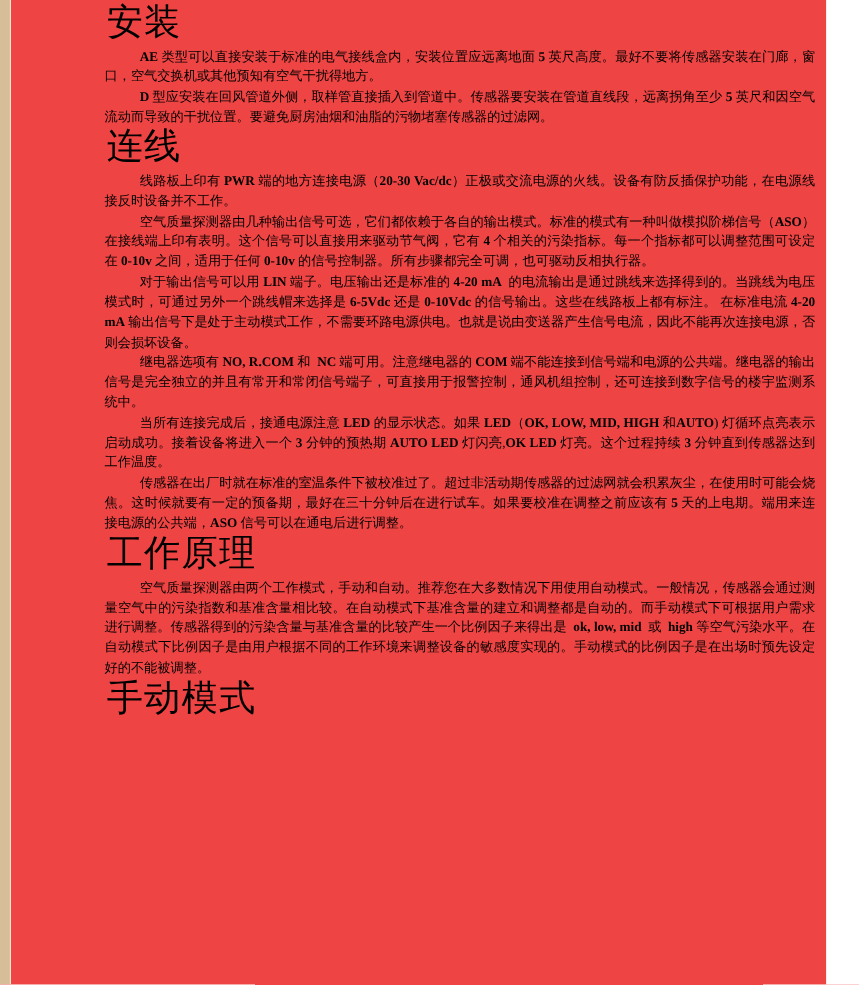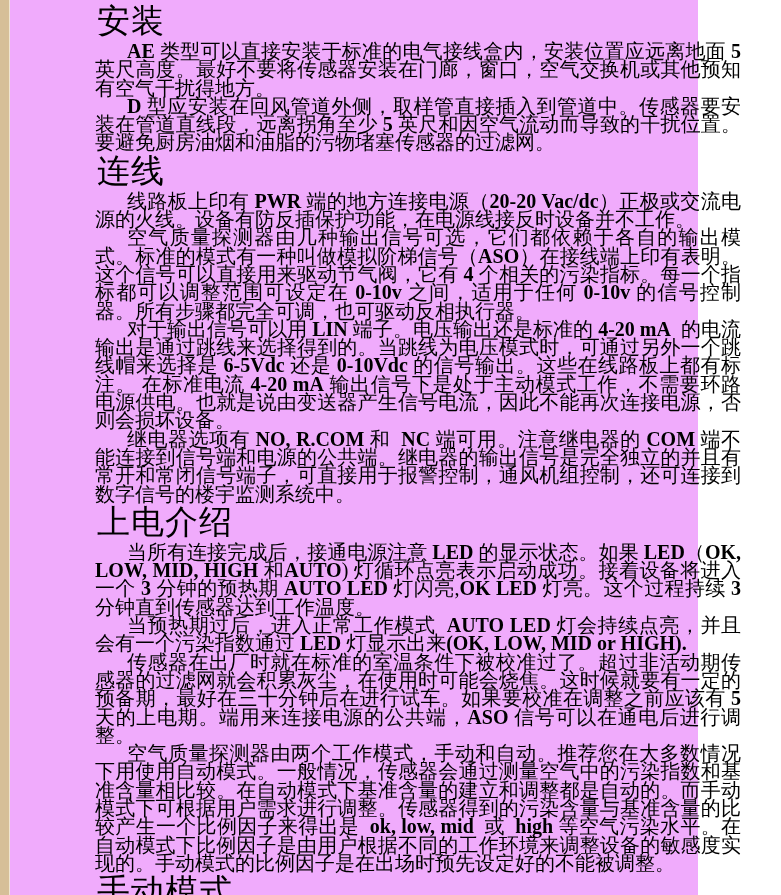--- a/index.html
+++ b/index.html
@@ -7,23 +7,23 @@
     padding: 0;
     width: 781px;
     height: 895px;
     overflow: hidden;
     background: #ffffff;
     font-family: "Liberation Serif", "DejaVu Serif", serif;
     color: #000000;
   }
   .page {
     position: relative;
-    width: 698px;
+    width: 751px;
     height: 895px;
-    background: #f0abfc;
+    background: #ef4444;
   }
   .left-strip {
     position: absolute;
     left: 0; top: 0; bottom: 0;
     width: 9px;
     background: #d6bf98;
     border-right: 1px solid #efe6d2;
   }
   .doc {
     position: absolute;
@@ -35,21 +35,21 @@
   .doc h2 {
     font-size: 33px;
     line-height: 37px;
     font-weight: 400;
     margin: 1px 0 2px 2px;
     letter-spacing: 1px;
     white-space: nowrap;
   }
   .doc p {
     margin: 0;
-    font-size: 20px;
+    font-size: 12px;
     line-height: 18.3px;
     text-indent: 32px;
     text-align: justify;
     text-justify: inter-ideograph;
     white-space: pre-wrap;
     word-break: break-all;
   }
   .doc p span { font-weight: 400; }
   .doc p span.b {
     font-weight: bold;
@@ -59,24 +59,23 @@
 </head>
 <body>
 
 <div class="page">
   <div class="left-strip" style="background: rgb(214, 191, 152);"></div>
   <div class="doc">
       <h2>安装</h2>
       <p><span class="b">AE</span><span> 类型可以直接安装于标准的电气接线盒内，安装位置应远离地面 </span><span class="b">5</span><span> 英尺高度。最好不要将传感器安装在门廊，窗口，空气交换机或其他预知有空气干扰得地方。</span></p>
       <p><span class="b">D</span><span> 型应安装在回风管道外侧，取样管直接插入到管道中。传感器要安装在管道直线段，远离拐角至少 </span><span class="b">5</span><span> 英尺和因空气流动而导致的干扰位置。要避免厨房油烟和油脂的污物堵塞传感器的过滤网。</span></p>
       <h2>连线</h2>
-      <p><span>线路板上印有 </span><span class="b">PWR</span><span> 端的地方连接电源（</span><span class="b">20-20 Vac/dc</span><span>）正极或交流电源的火线。设备有防反插保护功能，在电源线接反时设备并不工作。</span></p>
+      <p><span>线路板上印有 </span><span class="b">PWR</span><span> 端的地方连接电源（</span><span class="b">20-30 Vac/dc</span><span>）正极或交流电源的火线。设备有防反插保护功能，在电源线接反时设备并不工作。</span></p>
       <p><span>空气质量探测器由几种输出信号可选，它们都依赖于各自的输出模式。标准的模式有一种叫做模拟阶梯信号（</span><span class="b">ASO</span><span>）在接线端上印有表明。这个信号可以直接用来驱动节气阀，它有 </span><span class="b">4</span><span> 个相关的污染指标。每一个指标都可以调整范围可设定在 </span><span class="b">0-10v</span><span> 之间，适用于任何 </span><span class="b">0-10v</span><span> 的信号控制器。所有步骤都完全可调，也可驱动反相执行器。</span></p>
       <p><span>对于输出信号可以用 </span><span class="b">LIN</span><span> 端子。电压输出还是标准的 </span><span class="b">4-20 mA</span><span>  的电流输出是通过跳线来选择得到的。当跳线为电压模式时，可通过另外一个跳线帽来选择是 </span><span class="b">6-5Vdc</span><span> 还是 </span><span class="b">0-10Vdc</span><span> 的信号输出。这些在线路板上都有标注。 在标准电流 </span><span class="b">4-20 mA</span><span> 输出信号下是处于主动模式工作，不需要环路电源供电。也就是说由变送器产生信号电流，因此不能再次连接电源，否则会损坏设备。</span></p>
       <p><span>继电器选项有 </span><span class="b">NO, R.COM</span><span> 和  </span><span class="b">NC</span><span> 端可用。注意继电器的 </span><span class="b">COM</span><span> 端不能连接到信号端和电源的公共端。继电器的输出信号是完全独立的并且有常开和常闭信号端子，可直接用于报警控制，通风机组控制，还可连接到数字信号的楼宇监测系统中。</span></p>
-      <h2>上电介绍</h2>
       <p><span>当所有连接完成后，接通电源注意 </span><span class="b">LED</span><span> 的显示状态。如果 </span><span class="b">LED</span><span>（</span><span class="b">OK, LOW, MID, HIGH</span><span> 和</span><span class="b">AUTO</span><span>) 灯循环点亮表示启动成功。接着设备将进入一个 </span><span class="b">3</span><span> 分钟的预热期 </span><span class="b">AUTO LED</span><span> 灯闪亮,</span><span class="b">OK LED</span><span> 灯亮。这个过程持续 </span><span class="b">3</span><span> 分钟直到传感器达到工作温度。</span></p>
-      <p><span>当预热期过后，进入正常工作模式  </span><span class="b">AUTO LED</span><span> 灯会持续点亮，并且会有一个污染指数通过 </span><span class="b">LED</span><span> 灯显示出来</span><span class="b">(OK, LOW, MID or HIGH).</span></p>
       <p><span>传感器在出厂时就在标准的室温条件下被校准过了。超过非活动期传感器的过滤网就会积累灰尘，在使用时可能会烧焦。这时候就要有一定的预备期，最好在三十分钟后在进行试车。如果要校准在调整之前应该有 </span><span class="b">5</span><span> 天的上电期。端用来连接电源的公共端，</span><span class="b">ASO</span><span> 信号可以在通电后进行调整。</span></p>
+      <h2>工作原理</h2>
       <p><span>空气质量探测器由两个工作模式，手动和自动。推荐您在大多数情况下用使用自动模式。一般情况，传感器会通过测量空气中的污染指数和基准含量相比较。在自动模式下基准含量的建立和调整都是自动的。而手动模式下可根据用户需求进行调整。传感器得到的污染含量与基准含量的比较产生一个比例因子来得出是  </span><span class="b">ok, low, mid</span><span>  或  </span><span class="b">high</span><span> 等空气污染水平。在自动模式下比例因子是由用户根据不同的工作环境来调整设备的敏感度实现的。手动模式的比例因子是在出场时预先设定好的不能被调整。</span></p>
       <h2>手动模式</h2>
     </div>
 </div>
 
 </body></html>

